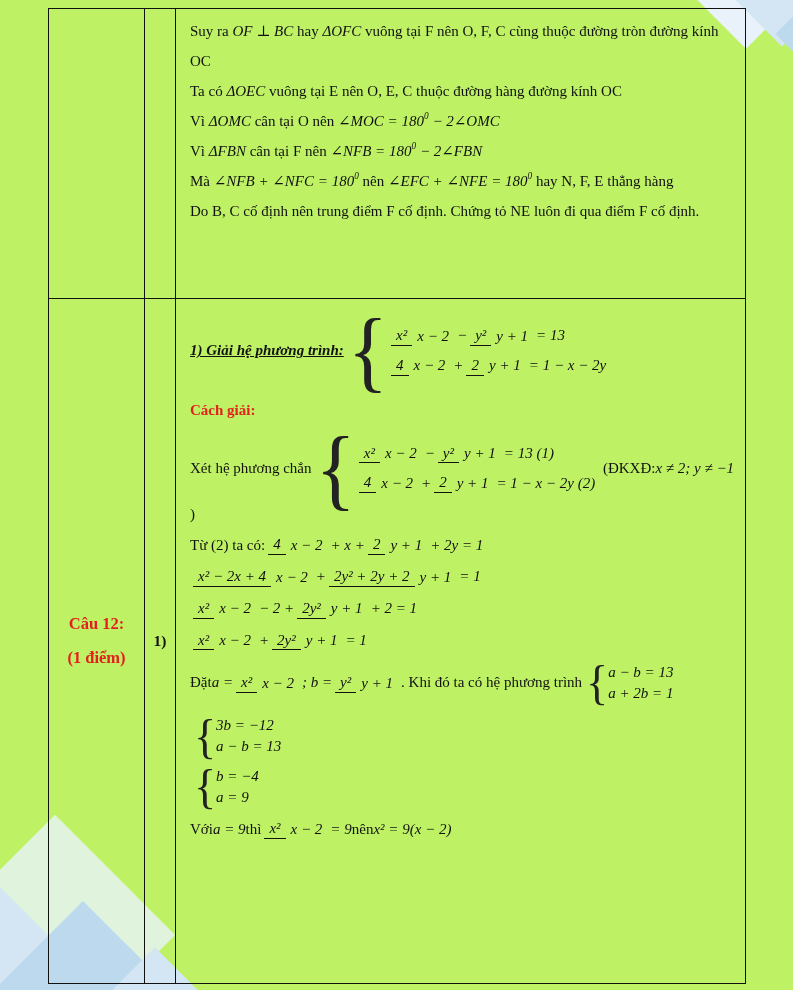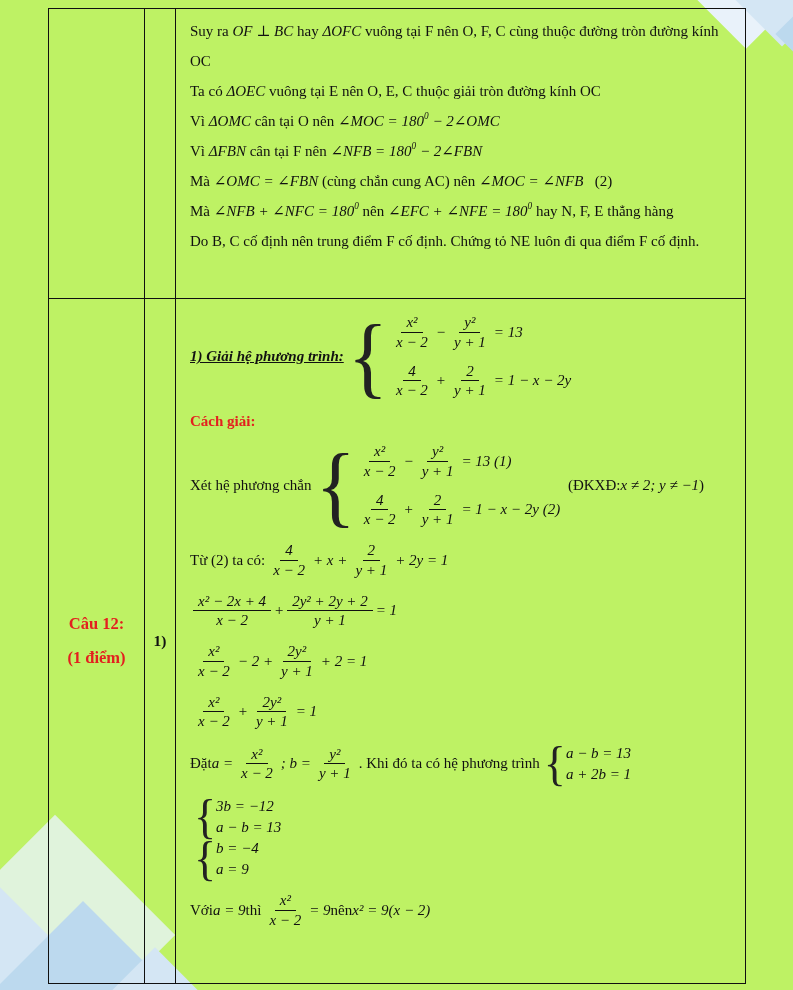--- a/index.html
+++ b/index.html
@@ -34,30 +34,30 @@
     background:transparent;
   }
   .cell{border-right:1.4px solid #101010;border-bottom:1.4px solid #101010;min-width:0;}
   .cell.last-col{border-right:none;}
   .cell.last-row{border-bottom:none;}
 
   .content-cell{padding:7px 10px 4px 14px;font-size:15px;}
   .row1-content .ln{margin:0;line-height:29px;}
   .row2-content{padding-top:2px;}
 
-  .ln{margin:0 0;display:block;}
+  .ln{margin:9px 0;display:block;}
   .ln .seg{vertical-align:middle;}
   .ln.has-f{margin:12px 0;display:flex;align-items:center;flex-wrap:wrap;}
   .t{font-style:normal;}
   .i{font-style:italic;}
   .bi{font-weight:bold;font-style:italic;text-decoration:underline;}
   .r{font-weight:bold;color:var(--accent-red);}
   sup.sup{font-size:0.62em;font-style:italic;vertical-align:super;line-height:0;}
 
-  .frac{display:inline-flex;flex-direction:column;align-items:center;
+  .frac{display:inline-flex;flex-direction:row;align-items:center;
         vertical-align:middle;margin:0 3px;font-style:italic;line-height:1.25;}
   .frac .num{padding:0 5px;border-bottom:1.2px solid #111;}
   .frac .den{padding:0 5px;}
 
   .sys{display:inline-flex;align-items:center;margin:0 4px;vertical-align:middle;}
   .sys .brace{font-family:"Liberation Serif",serif;line-height:0.9;font-weight:400;color:#222;}
   .sys .brace.brace-lg{font-size:84px;transform:scaleY(1.08);}
   .sys .brace.brace-sm{font-size:46px;transform:scaleY(1.05);}
   .sys .rows{display:flex;flex-direction:column;align-items:flex-start;}
   .sys .rows.rows-lg{gap:10px;}
@@ -85,24 +85,23 @@
   <div class="deco d4"></div>
   <div class="deco d5"></div>
   <div class="deco d7"></div>
 
   <div class="sheet-table">
 
     <div class="cell"></div>
     <div class="cell"></div>
     <div class="cell last-col content-cell row1-content" id="row1-content">
         <div class="ln"><span class="seg t">Suy ra </span><span class="seg i">OF ⊥ BC</span><span class="seg t"> hay </span><span class="seg i">ΔOFC</span><span class="seg t"> vuông tại F nên O, F, C cùng thuộc đường tròn đường kính OC</span></div>
-        <div class="ln"><span class="seg t">Ta có </span><span class="seg i">ΔOEC</span><span class="seg t"> vuông tại E nên O, E, C thuộc giải tròn đường kính OC</span></div>
+        <div class="ln"><span class="seg t">Ta có </span><span class="seg i">ΔOEC</span><span class="seg t"> vuông tại E nên O, E, C thuộc đường hàng đường kính OC</span></div>
         <div class="ln"><span class="seg t">Vì </span><span class="seg i">ΔOMC</span><span class="seg t"> cân tại O nên </span><span class="seg i">∠MOC = 180</span><sup class="sup">0</sup><span class="seg i"> − 2∠OMC</span></div>
         <div class="ln"><span class="seg t">Vì </span><span class="seg i">ΔFBN</span><span class="seg t"> cân tại F nên </span><span class="seg i">∠NFB = 180</span><sup class="sup">0</sup><span class="seg i"> − 2∠FBN</span></div>
-        <div class="ln"><span class="seg t">Mà </span><span class="seg i">∠OMC = ∠FBN</span><span class="seg t"> (cùng chắn cung AC) nên </span><span class="seg i">∠MOC = ∠NFB</span><span class="seg t">&nbsp;&nbsp;&nbsp;(2)</span></div>
         <div class="ln"><span class="seg t">Mà </span><span class="seg i">∠NFB + ∠NFC = 180</span><sup class="sup">0</sup><span class="seg t"> nên </span><span class="seg i">∠EFC + ∠NFE = 180</span><sup class="sup">0</sup><span class="seg t"> hay N, F, E thẳng hàng</span></div>
         <div class="ln"><span class="seg t">Do B, C cố định nên trung điểm F cố định. Chứng tỏ NE luôn đi qua điểm F cố định.</span></div>
       </div>
 
     <div class="cell last-row question-cell">
       <span>Câu 12:</span>
       <span>(1 điểm)</span>
     </div>
     <div class="cell last-row part-cell">
       <span>1)</span>

